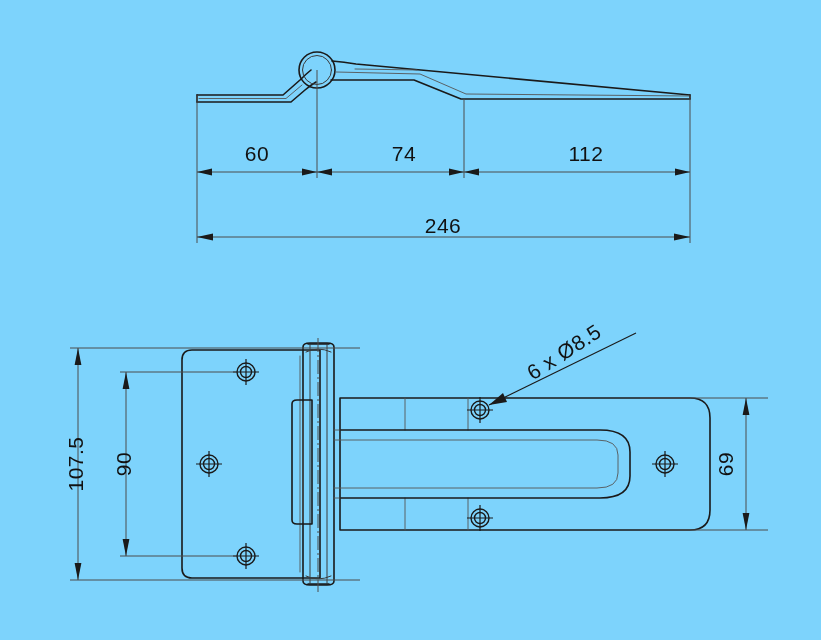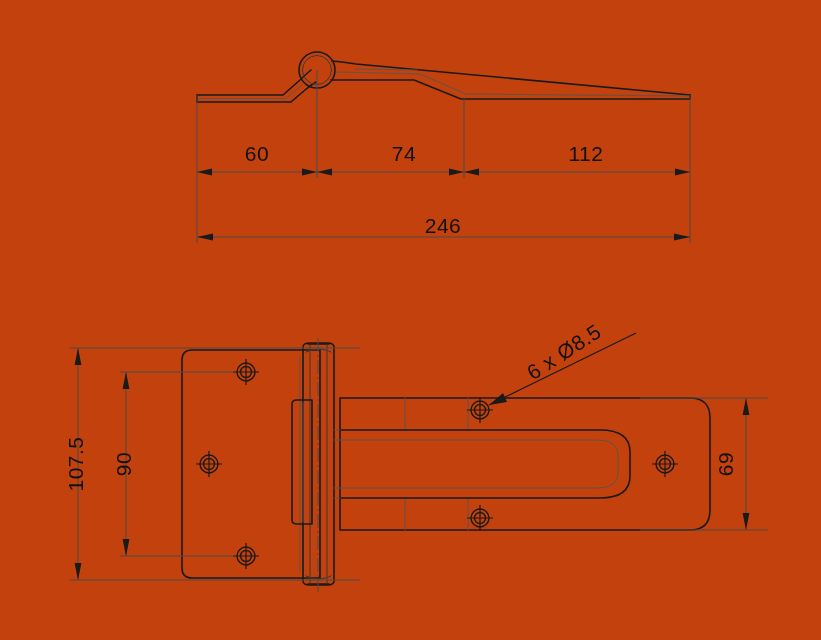--- a/index.html
+++ b/index.html
@@ -10,21 +10,21 @@
   body {
     width: 821px;
     height: 640px;
     font-family: "Liberation Sans", sans-serif;
     overflow: hidden;
   }
   #drawing-root {
     position: relative;
     width: 821px;
     height: 640px;
-    background: #c2410c;
+    background: #7dd3fc;
   }
   svg.cad {
     display: block;
     width: 821px;
     height: 640px;
   }
   .part-outline {
     fill: none;
     stroke: #1a1a1a;
     stroke-width: 1.6;

